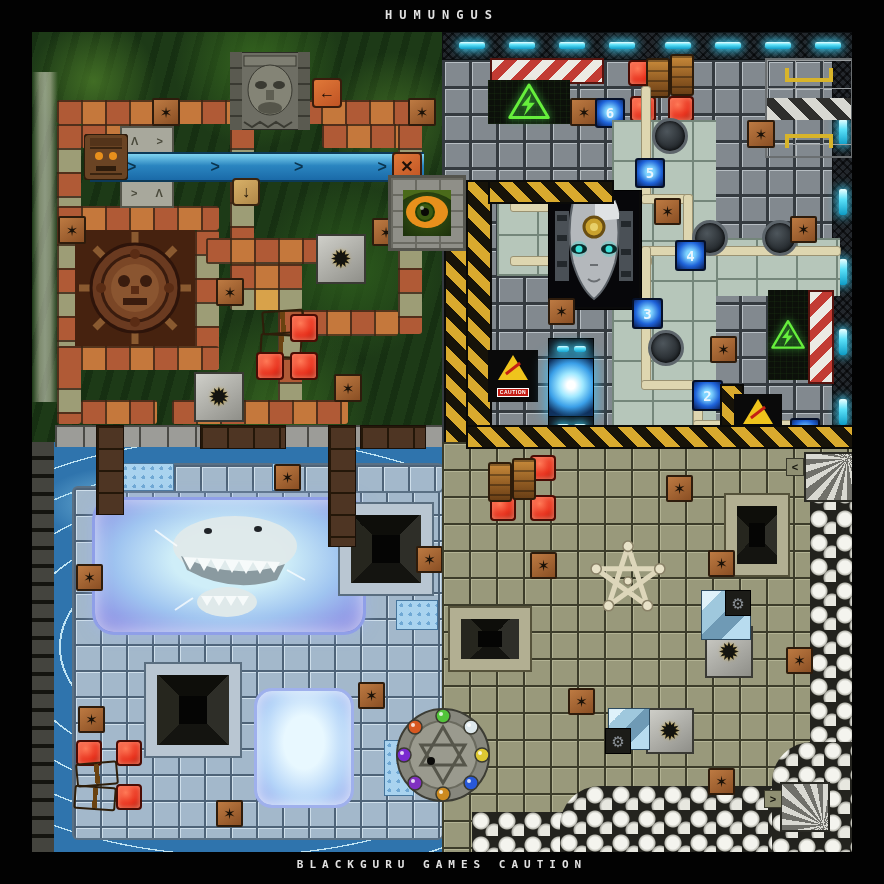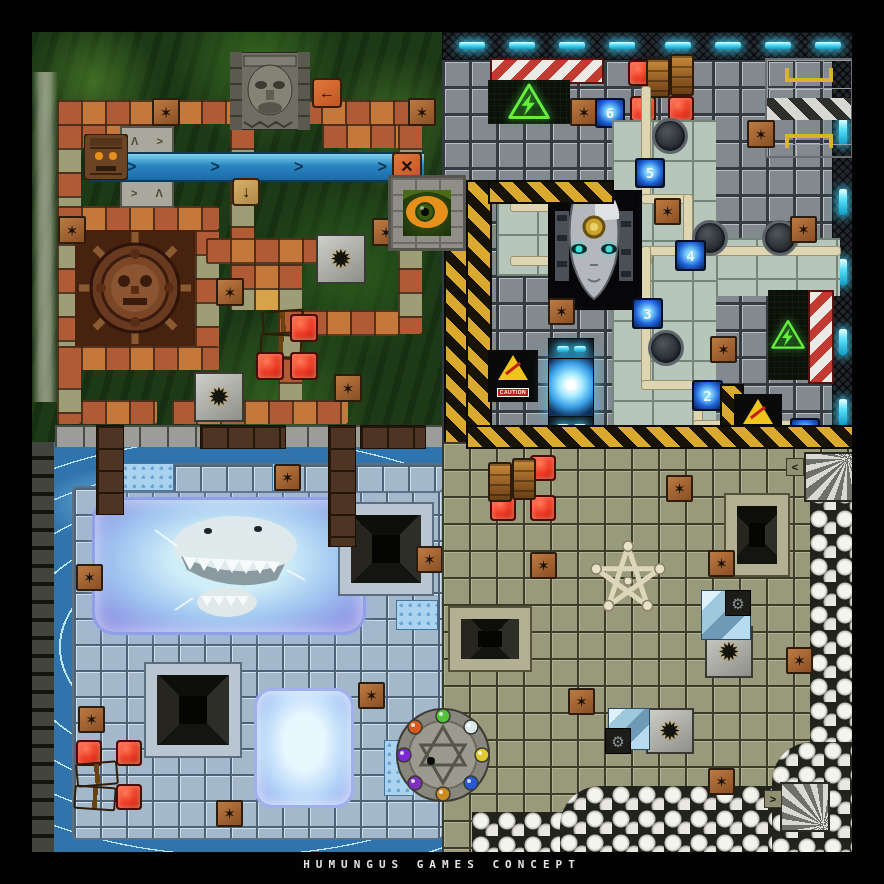--- a/index.html
+++ b/index.html
@@ -148,20 +148,21 @@
     color:#4a4a3c;font-size:11px;font-weight:bold;line-height:1;}
   .dir{display:grid;place-items:center;background:#8f8f72;border:1px solid #3a3a2c;color:#14140c;
     font-weight:bold;font-size:11px;line-height:1;}
   .trunks{background:linear-gradient(90deg,transparent,#cfcfb8 30%,#e8e8d8 50%,#cfcfb8 70%,transparent);opacity:.55;}
   .bracket{border:4px solid #d8b42a;}
 </style>
 </head>
 <body>
 
 <div id="page">
+  <div class="a ttl" style="left:0;top:8px;">HUMUNGUS</div>
 
   <div class="a" id="board">
 
     <div class="a jungle-bg" style="left:0;top:0;width:410px;height:410px;">
       <div class="a trunks" style="left:0;top:40px;width:26px;height:330px;"></div>
       <div class="a jtiles" style="left:25px;top:68px;width:365px;height:24px;"></div>
       <div class="a jtiles" style="left:25px;top:92px;width:24px;height:300px;"></div>
       <div class="a jtiles" style="left:49px;top:92px;width:76px;height:24px;"></div>
       <div class="a jtiles" style="left:290px;top:92px;width:100px;height:24px;"></div>
       <div class="a jtiles" style="left:366px;top:92px;width:24px;height:210px;"></div>
@@ -636,14 +637,14 @@
             <circle cx="46" cy="85" r="2"></circle>
             <circle cx="18" cy="74" r="2"></circle>
           <circle cx="7" cy="46" r="2"></circle>
             <circle cx="18" cy="18" r="2"></circle>
         </g>
         <circle cx="36" cy="54" r="4" fill="#0a0a08"></circle>
       </svg>
     </div>
   </div>
 
-  <div class="a ttl" style="left:0;top:858px;font-size:11px;letter-spacing:6px;">HUMUNGUS GAMES CONCEPT</div>
+  <div class="a ttl" style="left:0;top:858px;font-size:11px;letter-spacing:6px;">BLACKGURU GAMES CAUTION</div>
 </div>
 
 </body></html>

